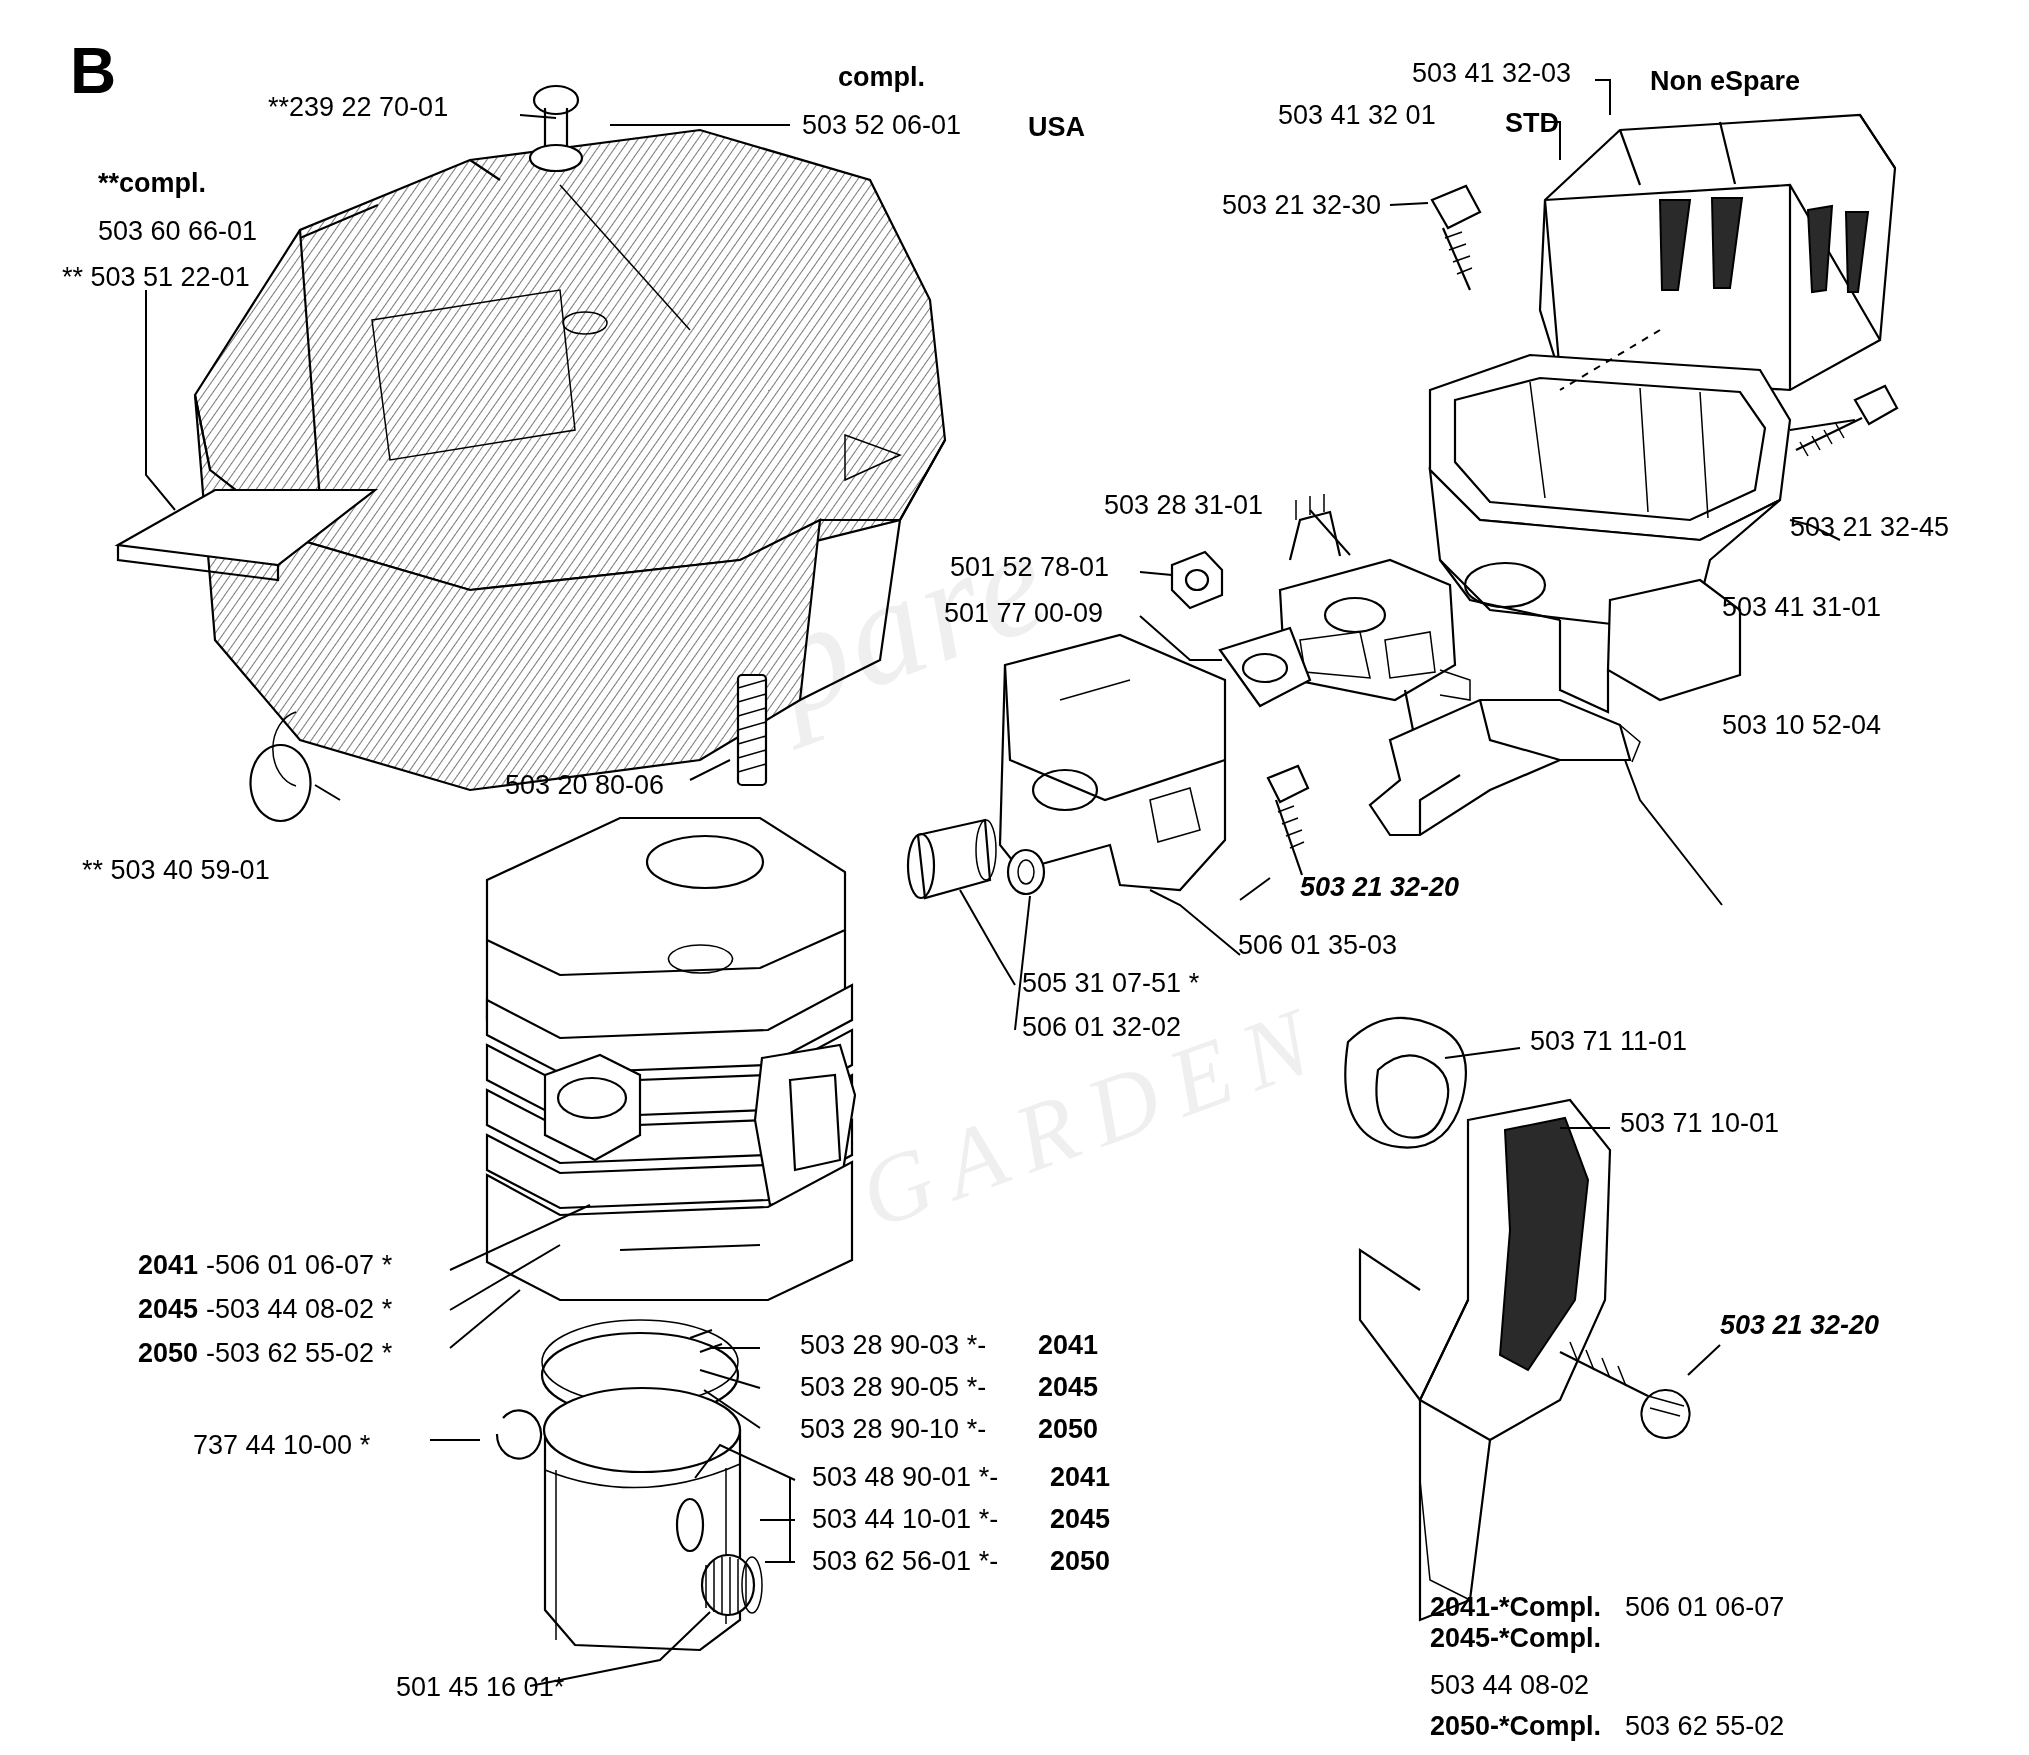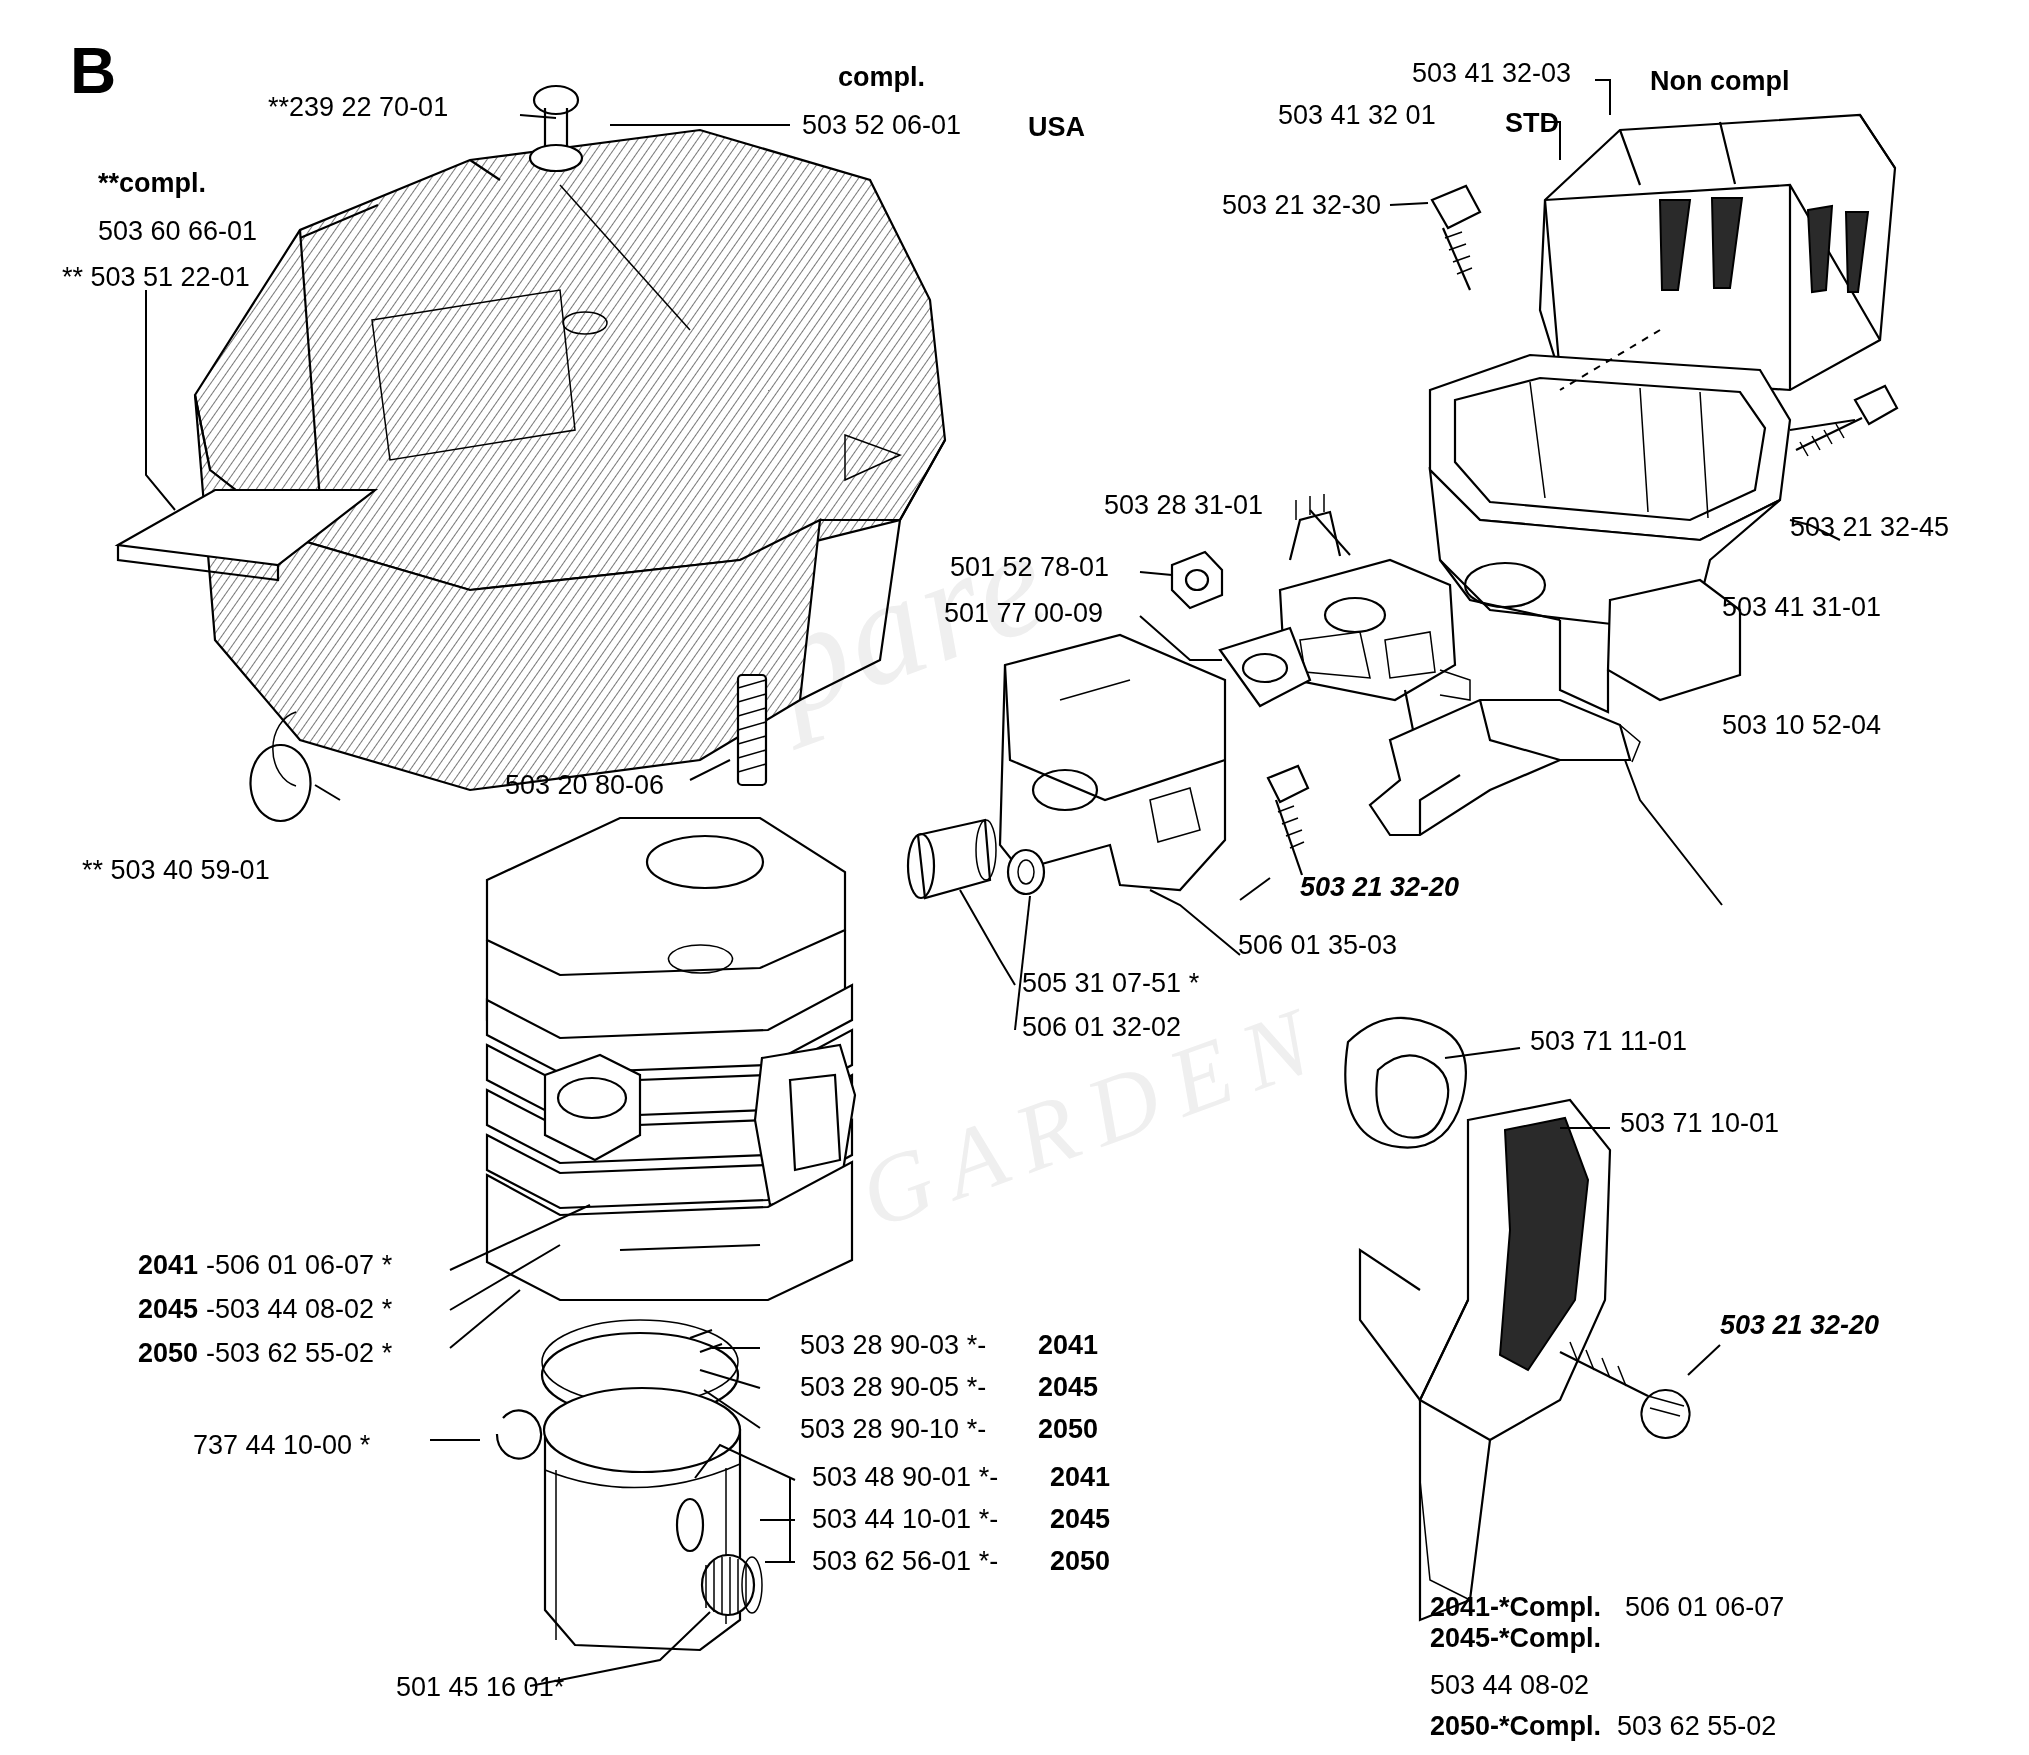--- a/index.html
+++ b/index.html
@@ -289,21 +289,21 @@
   <div class="lbl" style="left:98px; top:216px;">503 60 66-01</div>
   <div class="lbl" style="left:62px; top:262px;">** 503 51 22-01</div>
   <div class="lbl" style="left:268px; top:92px;">**239 22 70-01</div>
   <div class="lbl bold" style="left:838px; top:62px;">compl.</div>
   <div class="lbl" style="left:802px; top:110px;">503 52 06-01</div>
   <div class="lbl bold" style="left:1028px; top:112px;">USA</div>
   <div class="lbl" style="left:82px; top:855px;">** 503 40 59-01</div>
   <div class="lbl" style="left:505px; top:770px;">503 20 80-06</div>
 
   <div class="lbl" style="left:1412px; top:58px;">503 41 32-03</div>
-  <div class="lbl bold" style="left:1650px; top:66px;">Non compl</div>
+  <div class="lbl bold" style="left:1650px; top:66px;">Non eSpare</div>
   <div class="lbl" style="left:1278px; top:100px;">503 41 32 01</div>
   <div class="lbl bold" style="left:1505px; top:108px;">STD</div>
   <div class="lbl" style="left:1222px; top:190px;">503 21 32-30</div>
   <div class="lbl" style="left:1790px; top:512px;">503 21 32-45</div>
   <div class="lbl" style="left:1722px; top:592px;">503 41 31-01</div>
   <div class="lbl" style="left:1104px; top:490px;">503 28 31-01</div>
   <div class="lbl" style="left:950px; top:552px;">501 52 78-01</div>
   <div class="lbl" style="left:944px; top:598px;">501 77 00-09</div>
   <div class="lbl" style="left:1722px; top:710px;">503 10 52-04</div>
   <div class="lbl bolditalic" style="left:1300px; top:872px;">503 21 32-20</div>
@@ -344,17 +344,17 @@
     <div style="display:flex; gap:24px; ">
       <span class="lbl bold" style="position:relative; left:0; top:0;">2041-*Compl.</span>
       <span class="lbl" style="position:relative; left:0; top:0;">506 01 06-07</span>
     </div>
     <div style="display:flex; gap:16px; margin-bottom:10px;flex-direction:column;">
       <span class="lbl bold" style="position:relative; left:0; top:0;">2045-*Compl.</span>
       <span class="lbl" style="position:relative; left:0; top:0;">503 44 08-02</span>
     </div>
     <div style="display:flex; gap:16px;align-items:flex-end;">
       <span class="lbl bold" style="position:relative; left:0; top:0;">2050-*Compl.</span>
-      <span class="lbl" style="position:relative; left:0; top:0;">503 62 55-02</span>
+      <span class="lbl" style="position:relative; left:8px; top:0;">503 62 55-02</span>
     </div>
   </div>
 
 </div>
 
 </body></html>

